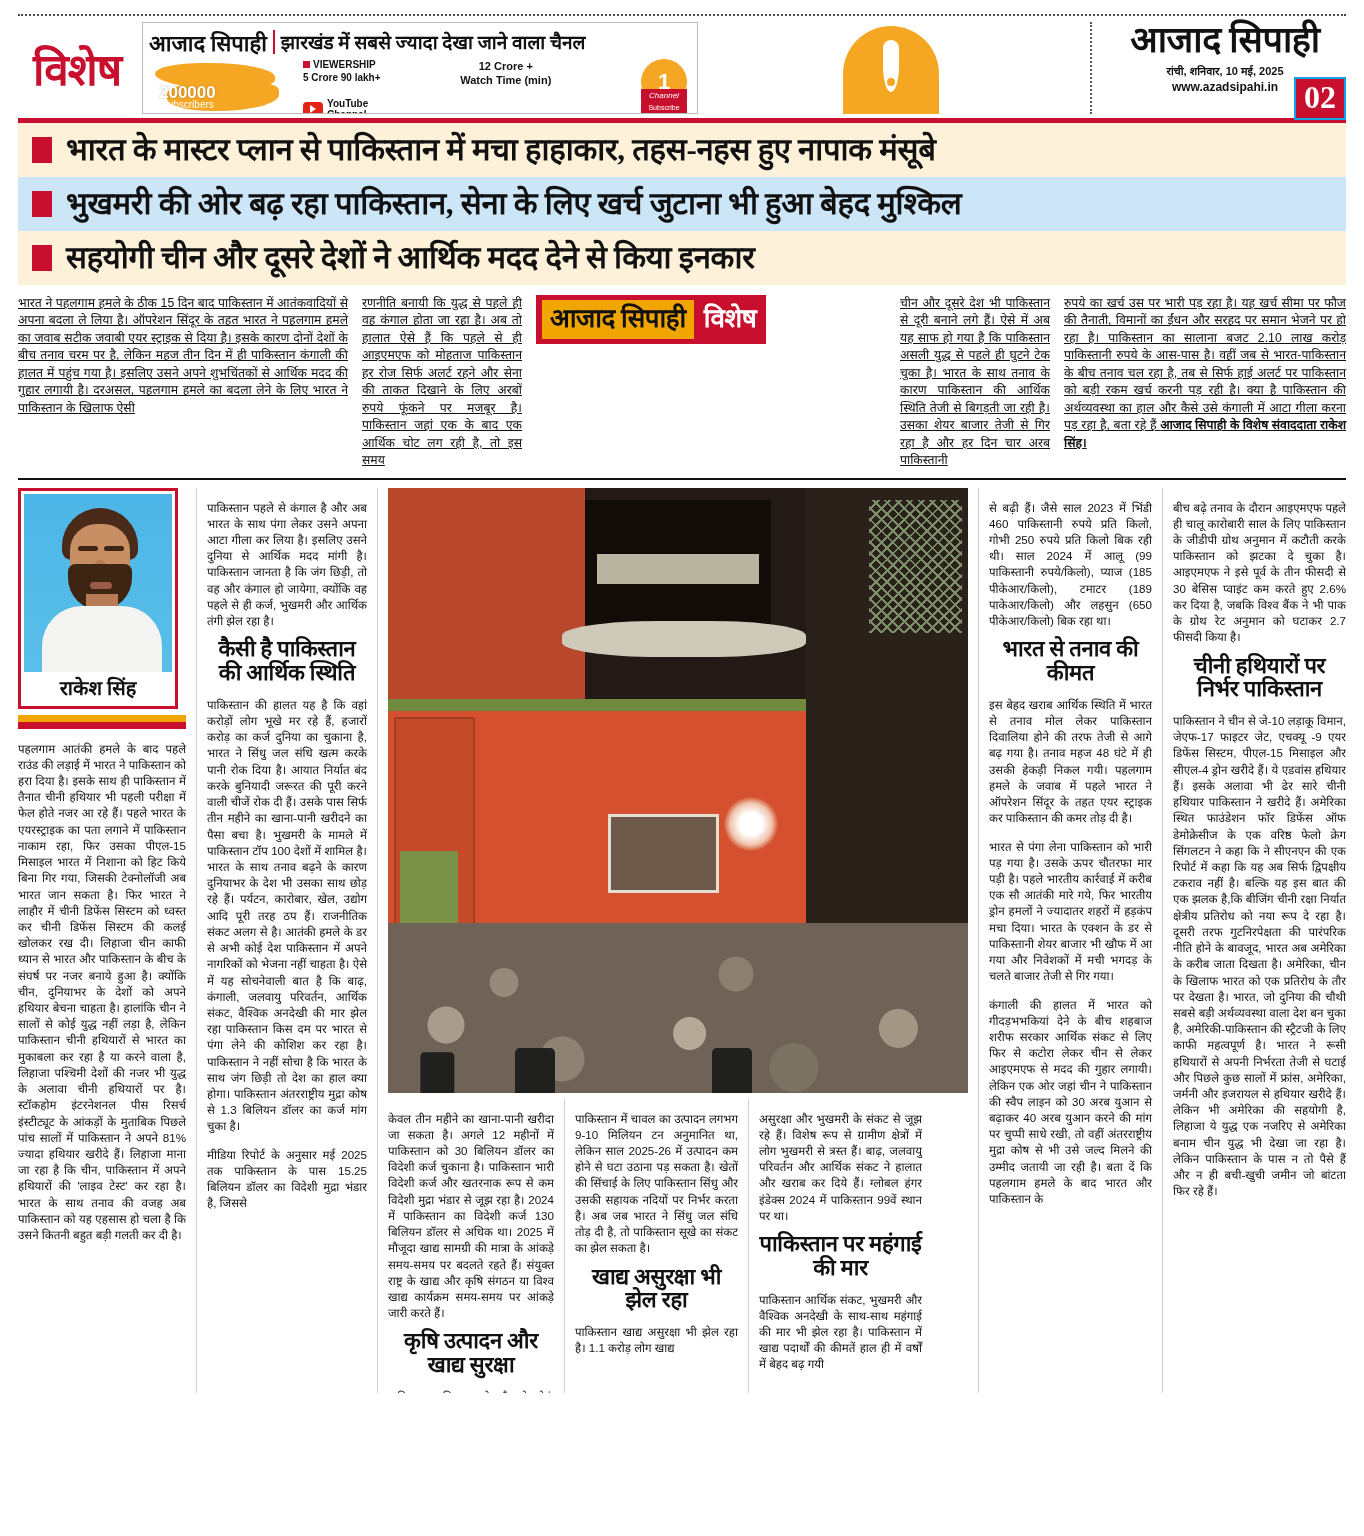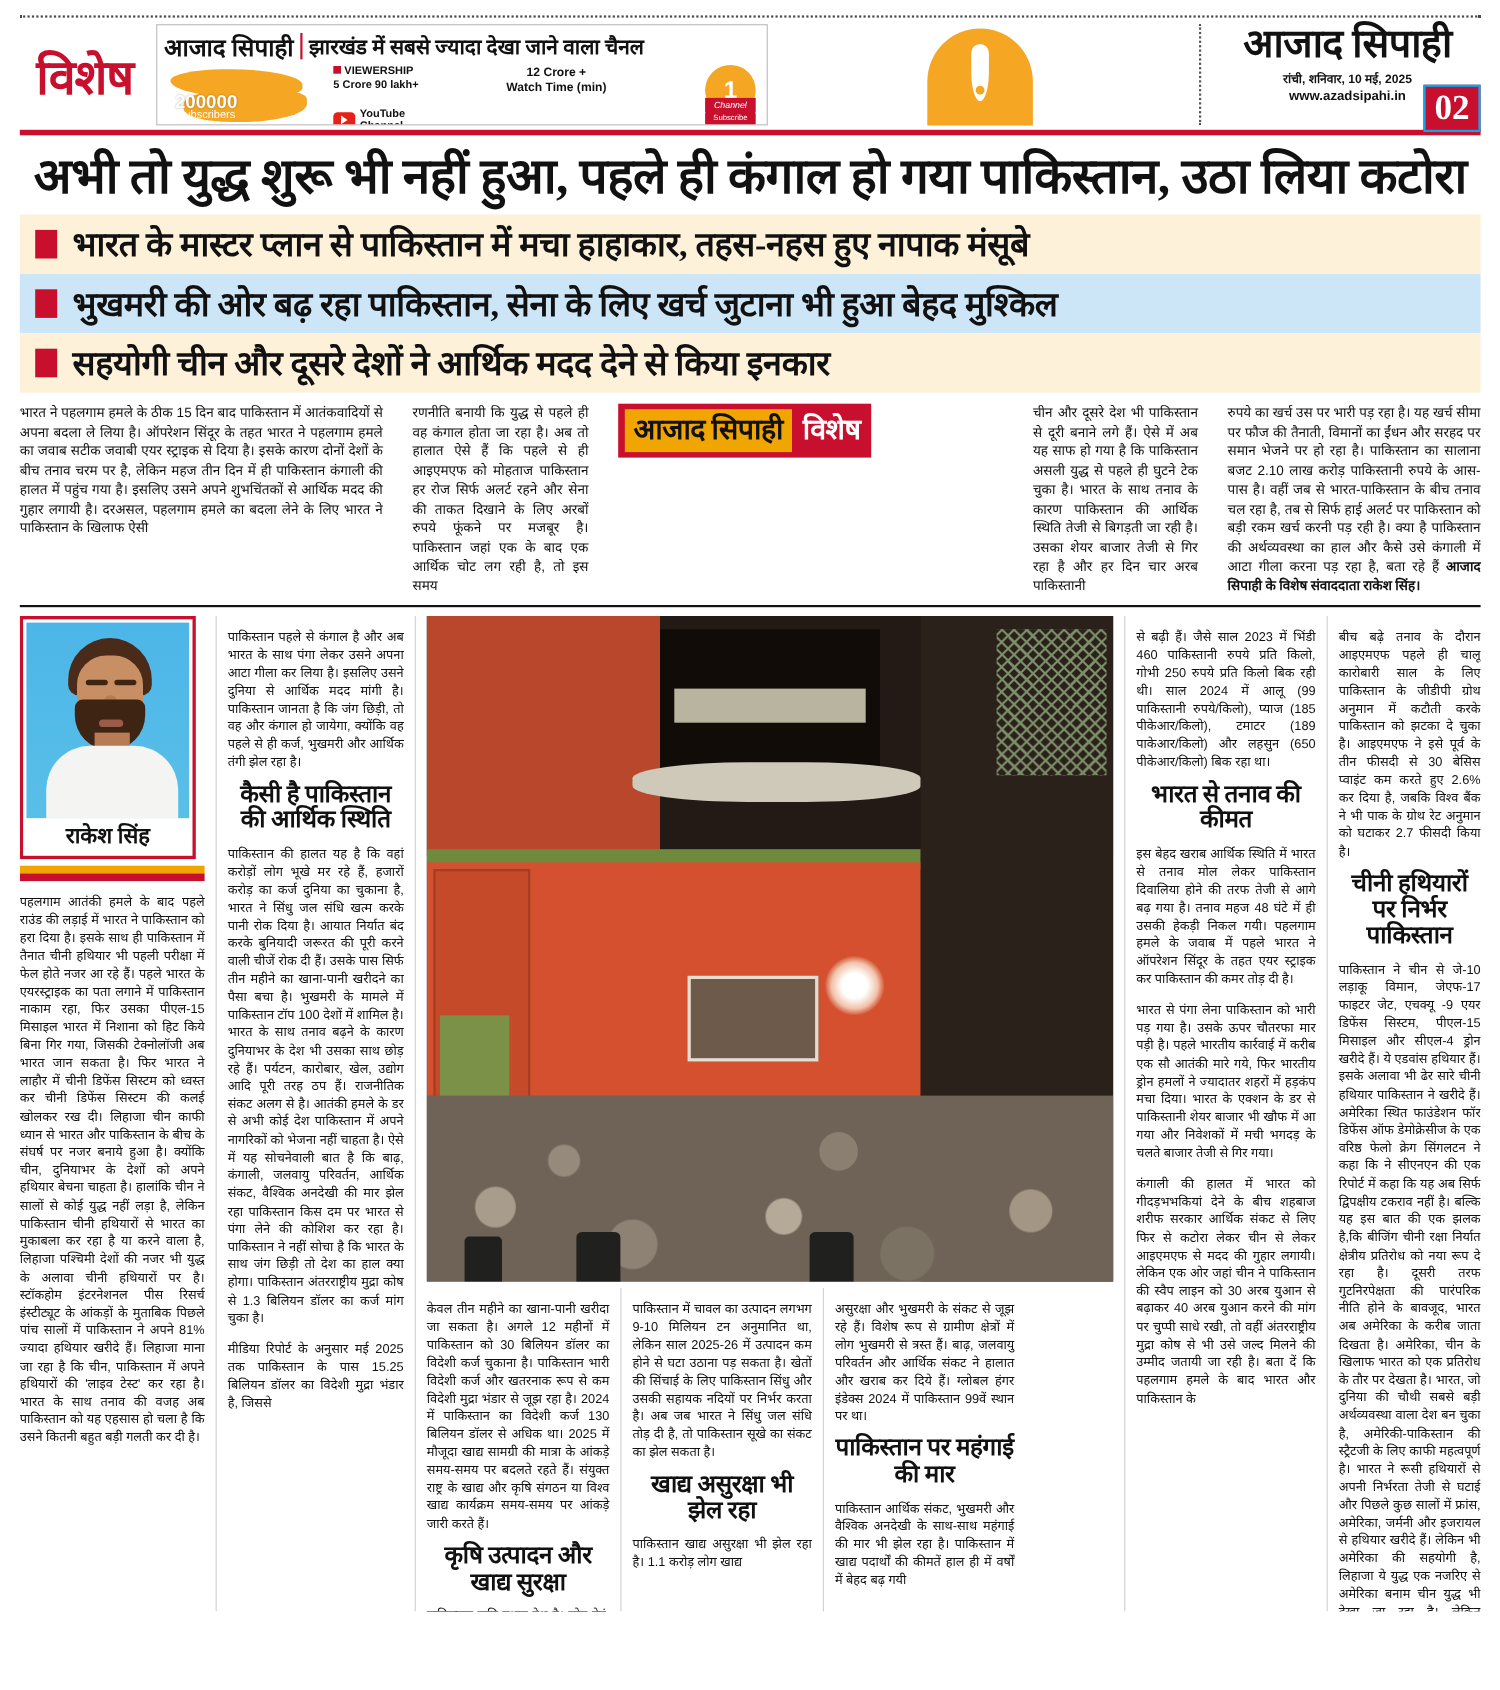--- a/index.html
+++ b/index.html
@@ -133,22 +133,23 @@
   .bar.cream { background:#fdf2d9; }
   .bar.blue  { background:#cde6f7; }
   .bullet { width:20px; height:26px; background:#c8102e; flex:none; }
   .bar-text {
     font-family:"Liberation Serif", serif; font-weight:700; font-size:31px;
     line-height:1.2; letter-spacing:-0.3px; white-space:nowrap;
   }
 
   
   .intro {
-    display:flex; gap:27px; margin-top:8px; padding-bottom:8px;
+    display:flex; gap:14px; margin-top:8px; padding-bottom:8px;
     border-bottom: 2px solid #111;
+    text-decoration: underline;
   }
   .intro-col { font-size:12.3px; line-height:1.42; text-align:justify; }
   .intro-c1 { width:330px; }
   .intro-c2 { width:160px; }
   .intro-mid { width:350px; position:relative; }
   .intro-c3 { width:150px; }
   .intro-c4 { flex:1; }
 
   .special-badge {
     background:#c8102e; padding:5px 6px; display:inline-flex; align-items:center; gap:6px;
@@ -165,21 +166,21 @@
   .byline-strong { font-weight:700; font-family:"Liberation Serif", serif; }
 
   
   .body-grid {
     display:flex; gap:10px; margin-top:8px; height: 905px; overflow:hidden;
   }
   .col { font-size:11.6px; line-height:1.40; text-align:justify; position:relative; }
   .col p { margin:12px 0 5px 0; }
   .c1 { width:168px; }
   .c2 { width:160px; }
-  .cmid { width:624px; }
+  .cmid { width:580px; }
   .c3 { width:166px; }
   .c4 { width:163px; }
   .c5 { flex:1; }
 
   .vline { width:1px; background:#cfcfcf; flex:none; }
 
   .sec-head {
     font-family:"Liberation Serif", serif; font-weight:700;
     font-size:22px; line-height:1.08; text-align:center;
     margin: 8px 0 6px 0; letter-spacing:-0.3px;
@@ -326,21 +327,20 @@
     <div class="brand-block">
       <div class="brand-name">आजाद सिपाही</div>
       <div class="brand-meta">रांची, शनिवार, 10 मई, 2025</div>
       <div class="brand-url">www.azadsipahi.in</div>
       <div class="page-no">02</div>
     </div>
   </div>
 
   <div class="red-rule"></div>
 
-  <div class="headline">अभी तो युद्ध शुरू भी नहीं हुआ, पहले ही कंगाल हो गया पाकिस्तान, उठा लिया कटोरा</div>
 
   <div class="bars">
     <div class="bar cream">
       <span class="bullet"></span>
       <span class="bar-text">भारत के मास्टर प्लान से पाकिस्तान में मचा हाहाकार, तहस-नहस हुए नापाक मंसूबे</span>
     </div>
     <div class="bar blue">
       <span class="bullet"></span>
       <span class="bar-text">भुखमरी की ओर बढ़ रहा पाकिस्तान, सेना के लिए खर्च जुटाना भी हुआ बेहद मुश्किल</span>
     </div>

